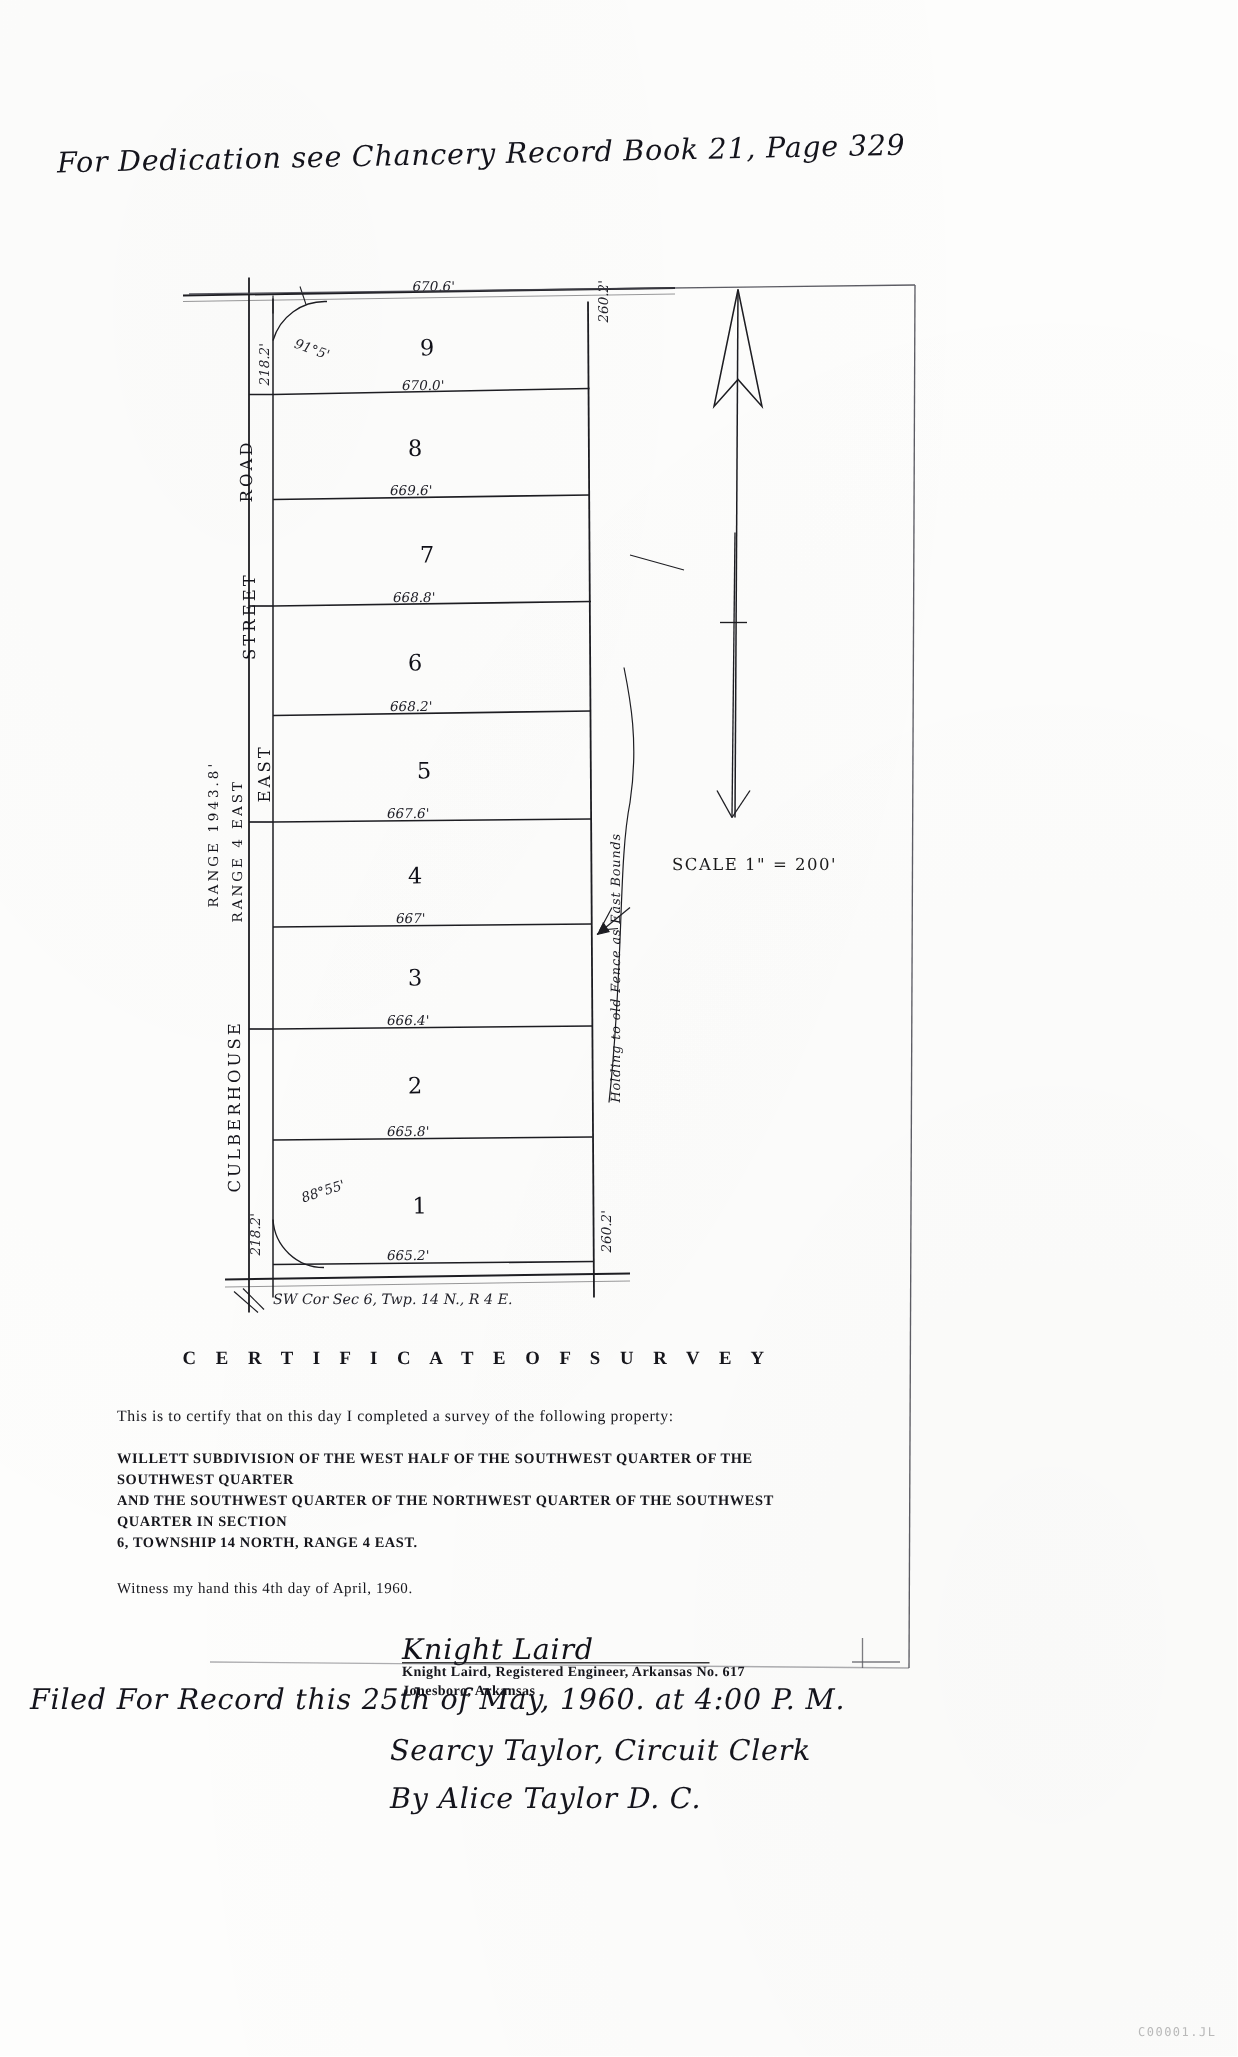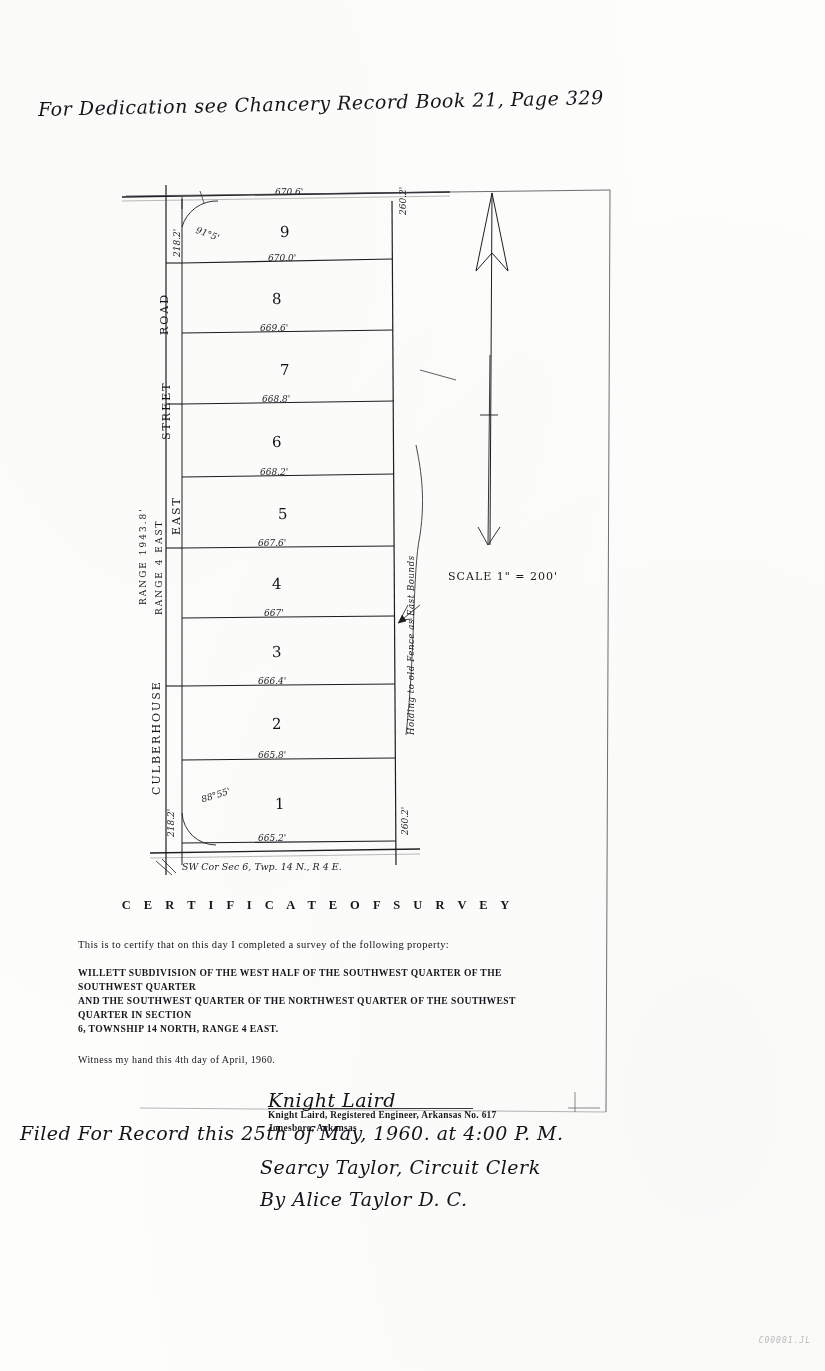--- a/index.html
+++ b/index.html
@@ -168,26 +168,25 @@
   #filing-line3 {
     font-size: 19px;
     margin-left: 240px;
     margin-top: 10px;
     white-space: nowrap;
   }
 
   #corner-mark {
     position: absolute;
     right: 14px;
-    bottom: 26px;
+    bottom: 12px;
     font-family: "DejaVu Sans Mono", monospace;
     font-size: 8px;
     color: #b9b9b9;
     letter-spacing: 1px;
-    font-style: italic;
   }
 
   svg { display: block; }
 </style>
 </head>
 <body>
 
 <div class="page">
 
   <div id="top-note" class="hand">For Dedication see Chancery Record Book 21,  Page  329</div>

